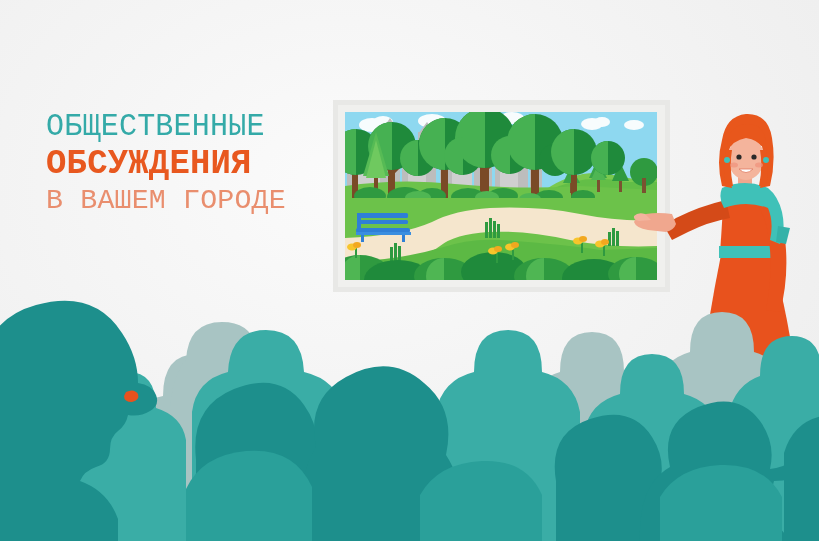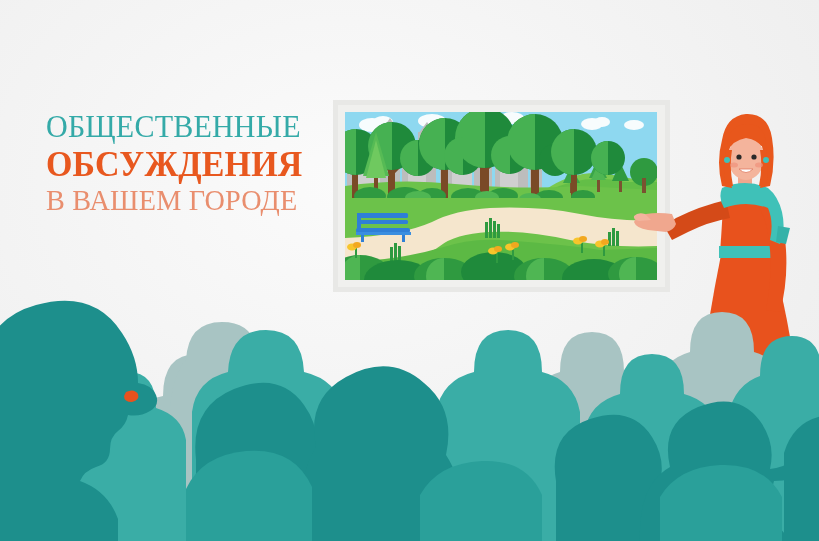--- a/index.html
+++ b/index.html
@@ -5,21 +5,21 @@
   html, body {
     margin: 0;
     padding: 0;
     background: #ffffff;
   }
   #stage {
     position: relative;
     width: 819px;
     height: 541px;
     overflow: hidden;
-    font-family: Liberation Serif, serif;
+    font-family: Liberation Mono, monospace;
     background: radial-gradient(ellipse at 42% 34%, #fbfbfb 0%, #f4f4f4 45%, #ececec 100%);
   }
   #stage svg.layer {
     position: absolute;
     left: 0;
     top: 0;
     width: 819px;
     height: 541px;
     display: block;
   }

